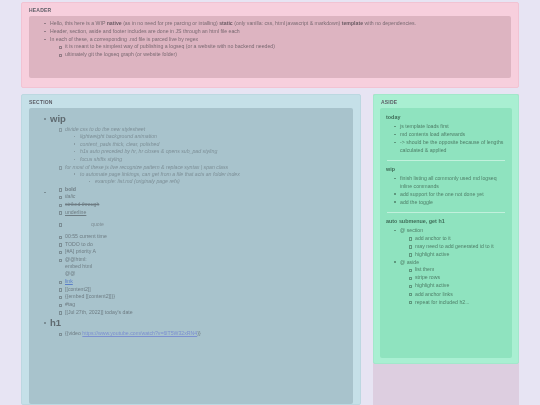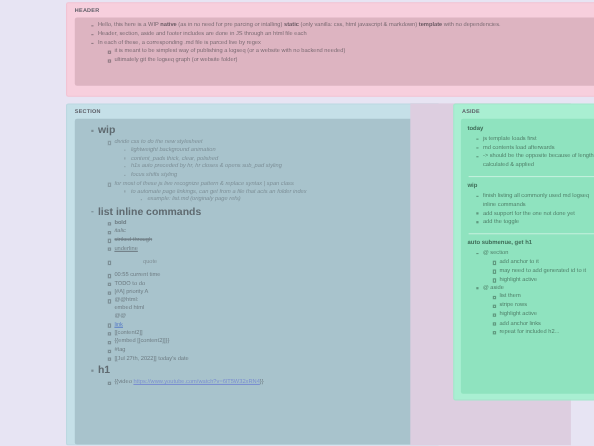--- a/index.html
+++ b/index.html
@@ -14,21 +14,20 @@
     font-size: 5.2px;
     color: #6f6f78;
     overflow: hidden;
     position: relative;
   }
 
   
   .panel {
     box-sizing: border-box;
     border-radius: 2px;
-    margin-left: 39px;
   }
   .panel-label {
     font-size: 5px;
     font-weight: bold;
     letter-spacing: 0.2px;
     color: #5d5d66;
     padding: 4px 0 3px 7px;
   }
   .panel-body {
     border-radius: 2px;
@@ -231,21 +230,20 @@
                 <li>to automate page linkings, can get from a file that acts an folder index<ul>
                     <li>example: list.md (originaly page refs)</li>
                   </ul></li>
               </ul></li>
           </ul>
       </li>
     </ul>
 
     <ul>
       <li class="h-item">
-        <span class="h1">list inline commands</span>
         <ul class="cmd-list" id="cmd-list">
             <li><span class="b">bold</span></li>
             <li><span class="i">italic</span></li>
             <li><span class="s">striked through</span></li>
             <li><span class="u">underline</span></li>
             <li class="spacer-row"></li>
             <li class="quote-row"><span class="qtext">quote</span></li>
             <li class="spacer-row"></li>
             <li><span>00:55 current time</span></li>
             <li><span>TODO to do</span></li>

